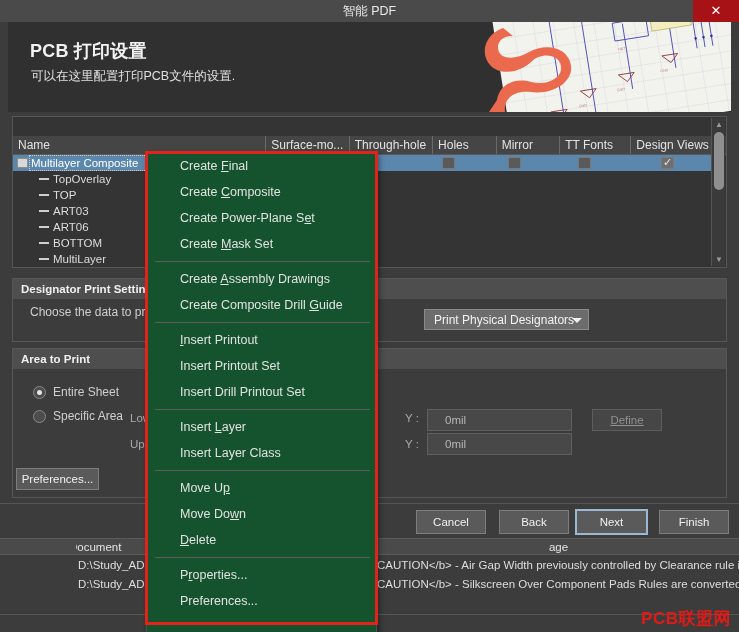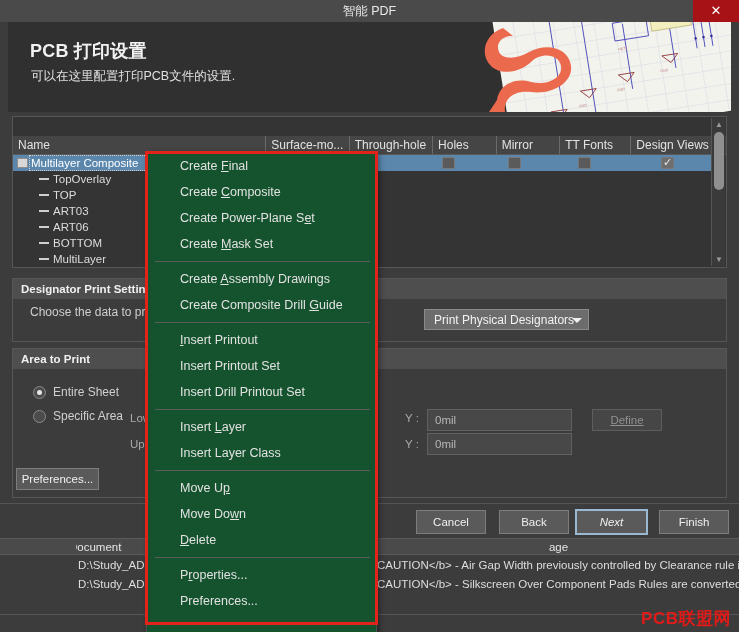--- a/index.html
+++ b/index.html
@@ -220,21 +220,21 @@
     border-right: 5px solid transparent;
     border-top: 5px solid #f0f0f0;
   }
   .tfield {
     position: absolute;
     height: 22px;
     background: #484848;
     border: 1px solid #606060;
     font-size: 11.5px; color: #b6b6b6;
     line-height: 20px;
-    padding-left: 7px;
+    padding-left: 17px;
     white-space: nowrap;
   }
   .axis-lbl {
     position: absolute;
     font-size: 11.5px; color: #a9a9a9;
   }
   .btn {
     position: absolute;
     background: #5a5a5a;
     border: 1px solid #7d7d7d;
@@ -488,21 +488,21 @@
     <span>Preferences...</span>
   </div>
 
   <div class="hsep" style="left:0px; top:503px; width:739px;"></div>
   <div class="btn" style="left:416px; top:510px; width:70px; height:24px; line-height:22px;">
     <span>Cancel</span>
   </div>
   <div class="btn" style="left:499px; top:510px; width:70px; height:24px; line-height:22px;">
     <span>Back</span>
   </div>
-  <div class="btn focus" style="left:575px; top:509px; width:73px; height:26px; line-height:22px;font-style:italic;">
+  <div class="btn focus" style="left:575px; top:509px; width:73px; height:26px; line-height:22px;">
     <span>Next</span>
   </div>
   <div class="btn" style="left:659px; top:510px; width:70px; height:24px; line-height:22px;">
     <span>Finish</span>
   </div>
 
   <div class="bot-hdr" style="left:64px; top:538px; width:110px;">Document</div>
   <div class="bot-hdr" style="left:376px; top:538px; width:363px; padding-left:2px;text-align:center;">age</div>
   <div class="bot-hdr" style="left:0px; top:538px; width:76px;"></div>
   <div class="bot-hdr" style="left:186px; top:538px; width:190px;"></div>

